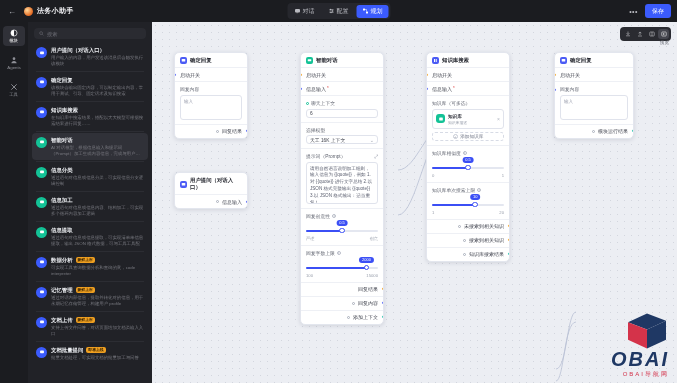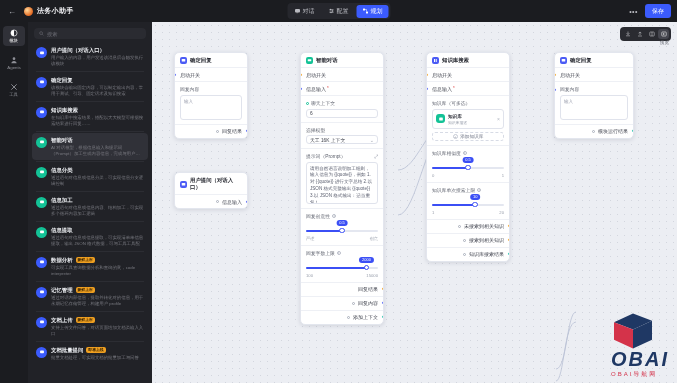--- a/index.html
+++ b/index.html
@@ -133,21 +133,21 @@
   .addbtn{ margin-top:3px;border:.6px dashed #d7dbe5;border-radius:3px;height:9px;
            display:flex;align-items:center;justify-content:center;gap:2.5px;
            font-size:4.6px;color:#6b7080;cursor:pointer;}
   .plus{ width:5px;height:5px;border-radius:50%;border:.6px solid #c6cad4;
          display:flex;align-items:center;justify-content:center;font-size:4px;color:#8b90a0;}
 
   svg.wires{ position:absolute; inset:0; width:100%; height:100%; pointer-events:none; z-index:5;}
 
   
   .wm{ position:absolute; right:8px; bottom:4px; z-index:20;
-       display:flex; flex-direction:column; align-items:flex-start;}
+       display:flex; flex-direction:column; align-items:flex-end;}
   .wm-txt{ font-size:20px;font-weight:bold;color:#1f3864;letter-spacing:2px;
            font-style:italic; line-height:.95;}
   .wm-sub{ font-size:6px;color:#d4334a;letter-spacing:2px;margin-top:1px;}
 </style>
 </head>
 <body>
 
 <div class="app">
 
   <div class="topbar">

